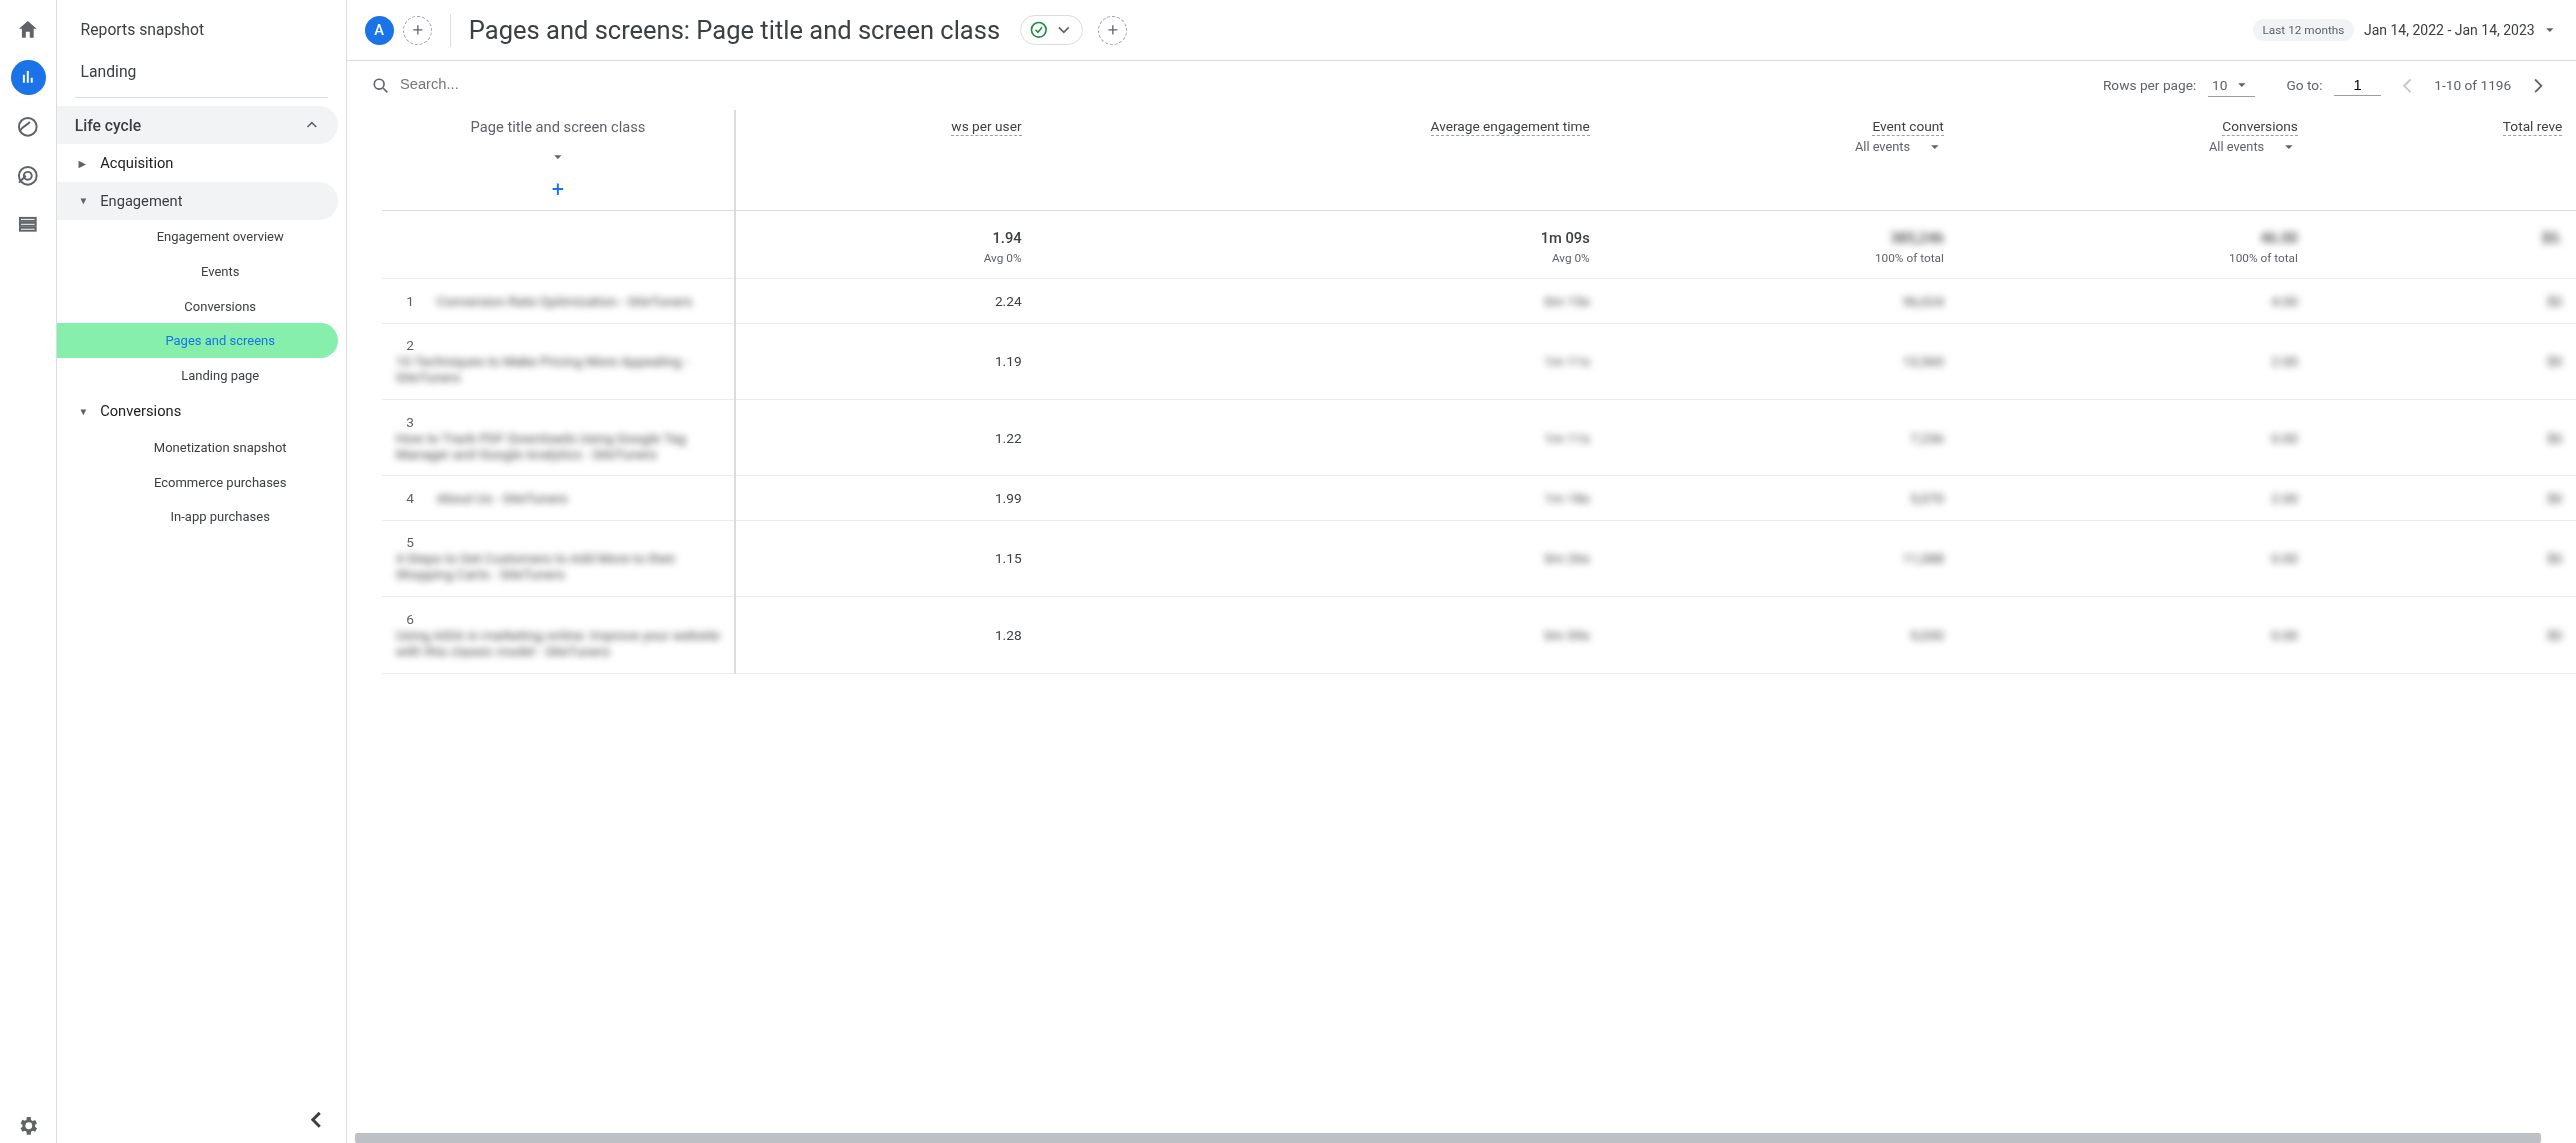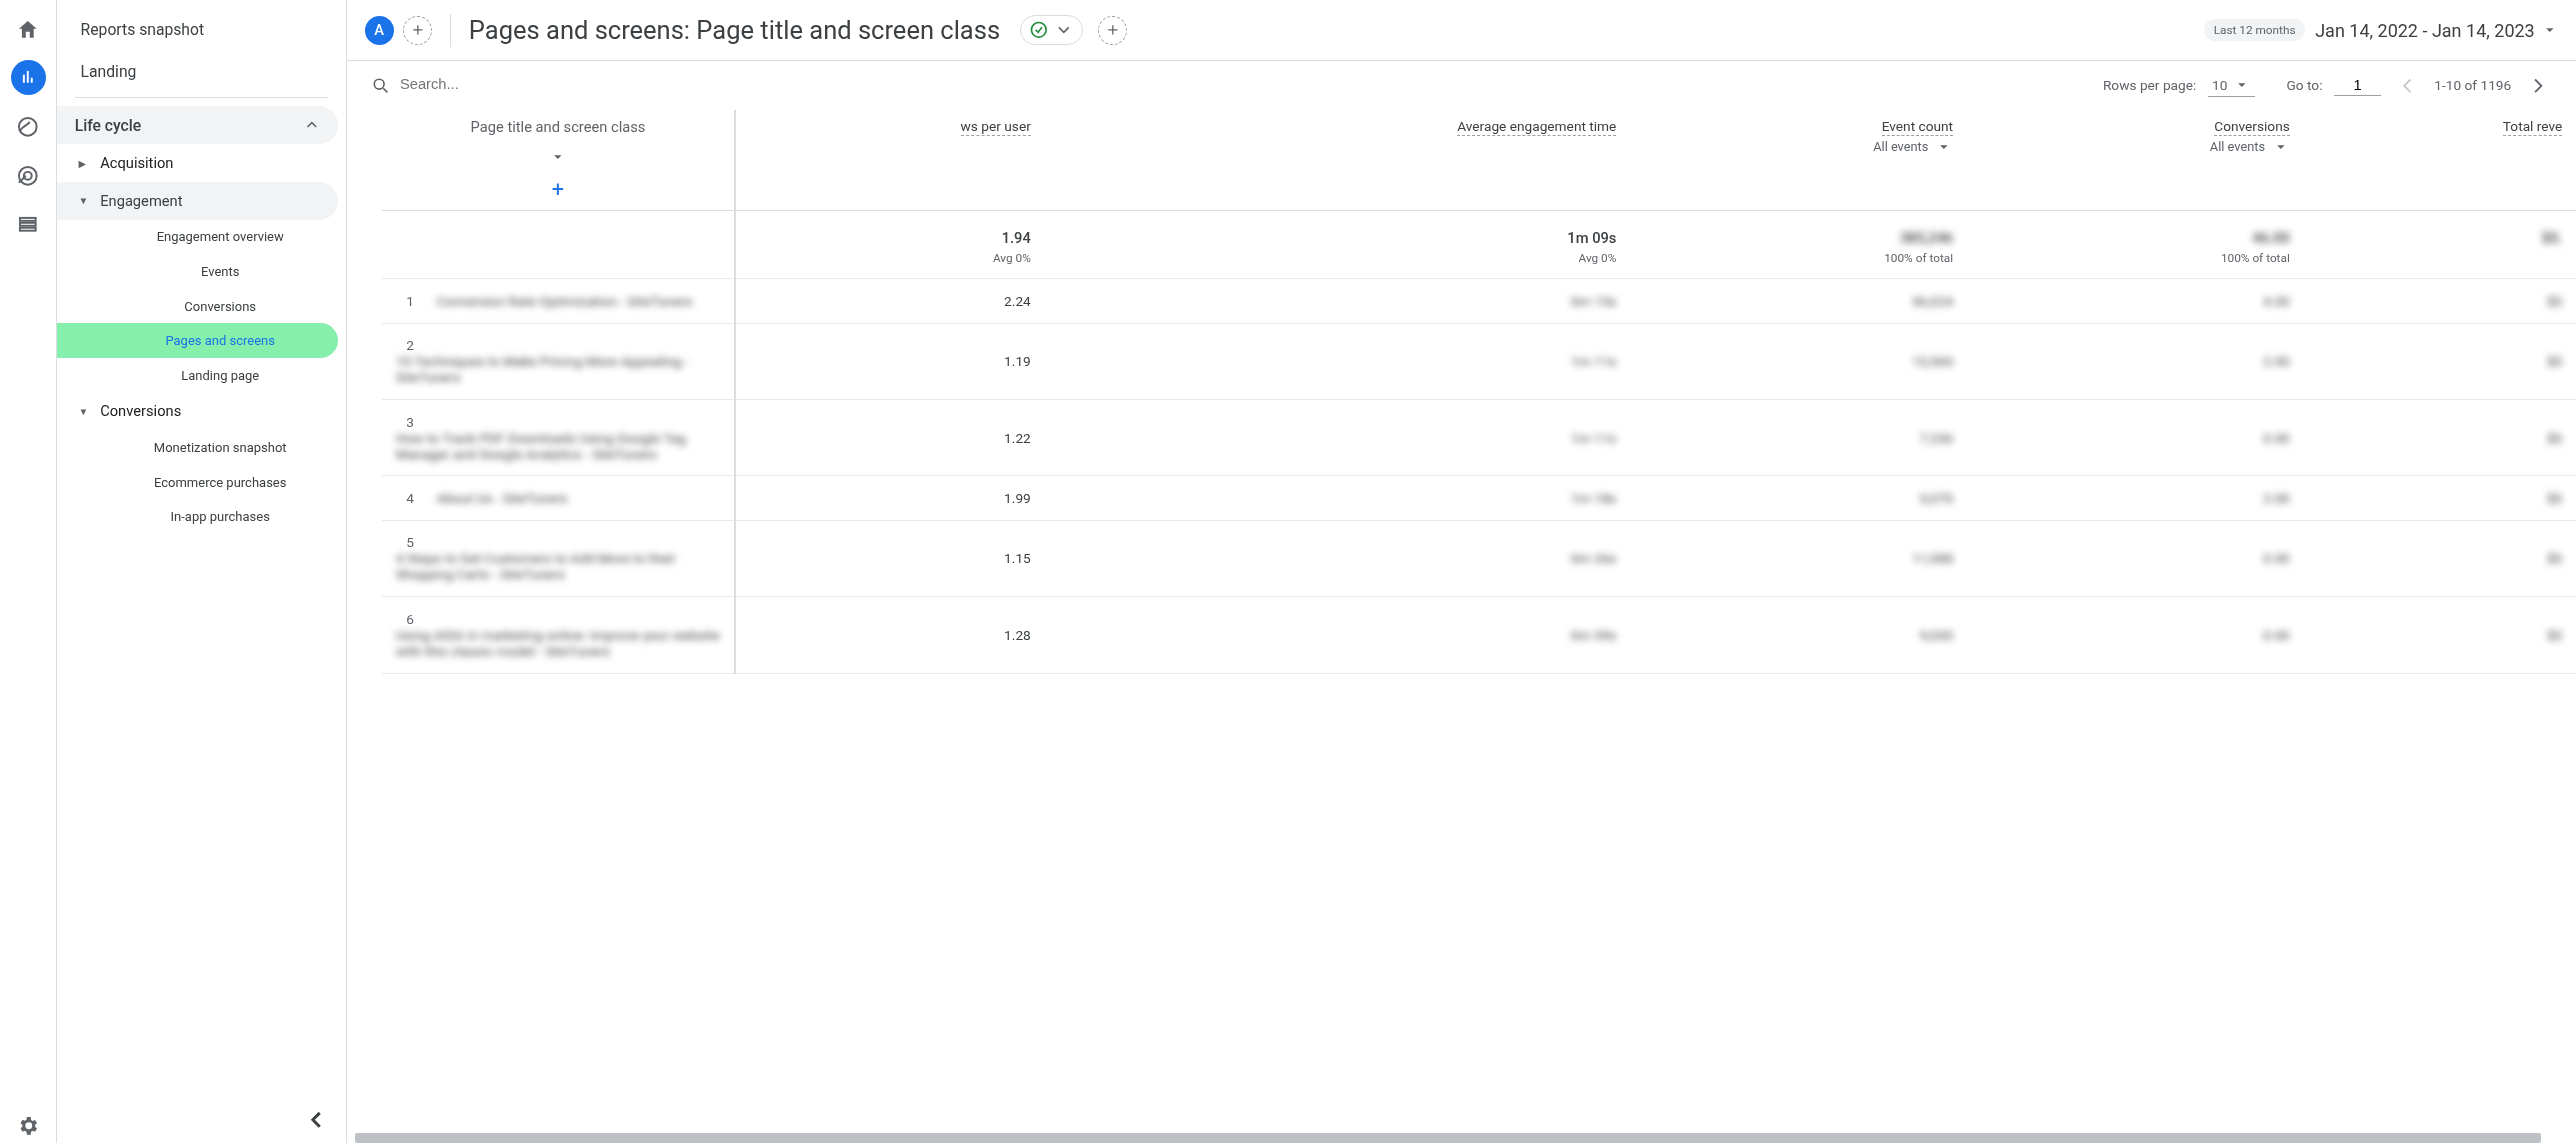--- a/index.html
+++ b/index.html
@@ -33,40 +33,40 @@
 .topbar { display: flex; align-items: center; padding: 7.9px 17.7px; border-bottom: 1px solid #dadce0; gap: 9.8px; height: 61px; background:#f8f9fa00; }
 .chip { width: 29px; height: 29px; border-radius: 50%; display: flex; align-items: center; justify-content: center; font-size: 14.7px; font-weight: 500; }
 .chip.blue { background: #1a73e8; color: #fff; }
 .chip.dashed { border: 1.5px dashed #9aa0a6; color: #5f6368; cursor: pointer; }
 .vline { width: 1px; height: 33px; background: #dadce0; margin: 0 7.9px; }
 .title { font-size: 25.5px; color: #3c4043; white-space: nowrap; }
 .status-pill { display: flex; align-items: center; border: 1px solid #dadce0; border-radius: 17.7px; padding: 3.9px 7.9px; gap: 5.9px; margin-left: 9.8px; cursor: pointer; }
 .status-pill svg { width: 19.6px; height: 19.6px; }
 .top-spacer { flex: 1; }
 .date-label { font-size: 11.8px; color: #5f6368; background: #f1f3f4; padding: 3.9px 9.8px; border-radius: 11.8px; }
-.date-range { font-size: 18px; color: #3c4043; display: flex; align-items: center; gap: 5.9px; cursor: pointer; }
+.date-range { font-size: 14px; color: #3c4043; display: flex; align-items: center; gap: 5.9px; cursor: pointer; }
 
 
 .ttoolbar { display: flex; align-items: center; padding: 9.8px 23.6px; gap: 11.8px; color: #5f6368; font-size: 13.7px; }
 .ttoolbar .search { display: flex; align-items: flex-start; gap: 9.8px; flex: 1; color: #5f6368; }
 .ttoolbar .search input { border: none; outline: none; font-size: 14.7px; color: #3c4043; width: 196px; }
 .sel { display: flex; align-items: center; gap: 5.9px; border-bottom: 1px solid #9aa0a6; padding: 2px 3.9px; cursor: pointer; min-width: 47px; }
 .sel input { border: none; outline: none; width: 39px; text-align: center; font-size: 14.7px; }
 .navarrow { cursor: pointer; color: #5f6368; padding: 3.9px; }
 .navarrow.disabled { color: #c4c7c5; cursor: default; }
 .navarrow svg { width: 21.6px; height: 21.6px; }
 
 
 .table-wrap { flex: 1; overflow: auto; padding: 0 0 0 35px; }
 .dim-header { display: flex; align-items: center; gap: 11.8px; padding: 9.8px 7.9px 17.7px 57px; color: #5f6368; font-size: 14.7px; flex-direction: column; }
 .dim-header .plus { color: #1a73e8; font-size: 21.6px; cursor: pointer; font-weight: 400; }
 table { border-collapse: collapse; width: 100%; }
 th { text-align: right; padding: 7.9px 13.7px; font-weight: 400; font-size: 13.7px; color: #3c4043; vertical-align: top; border-bottom: 1px solid #dadce0; }
 th .dotted { border-bottom: 1px dashed #9aa0a6; display: inline-block; padding-bottom: 1px; }
-th .sub { color: #5f6368; font-size: 12.8px; display: flex; align-items: center; justify-content: flex-end; gap: 7px; margin-top: 2px; }
+th .sub { color: #5f6368; font-size: 12.8px; display: flex; align-items: center; justify-content: flex-end; gap: 16px; margin-top: 2px; }
 th.dimcol { text-align: left; width: 353px; border-right: 2px solid #dadce0; }
 td { text-align: right; padding: 13.7px 13.7px; font-size: 13.7px; border-bottom: 1px solid #e8eaed; color: #3c4043; vertical-align: middle; }
 td.dimcell { text-align: left; border-right: 2px solid #dadce0; color: #5f6368; }
 td.dimcell .idx { display: inline-block; width: 29px; text-align: center; color: #5f6368; margin-right: 11.8px; }
 .blur { filter: blur(3.9px); color: #444; display:inline-block; }
 tr.totals td { font-weight: 500; font-size: 14.7px; padding-top: 17.7px; padding-bottom: 3.9px; border-bottom: none;}
 tr.totals-sub td { font-size: 11.8px; color: #5f6368; padding-top: 0; padding-bottom: 13.7px; }
 .chev-s { width: 17.7px; height: 17.7px; }
 .scrollhint { height: 9.8px; background: #bdc1c6; margin: 0 35px 0 7.9px; border-radius: 2px; }
 

